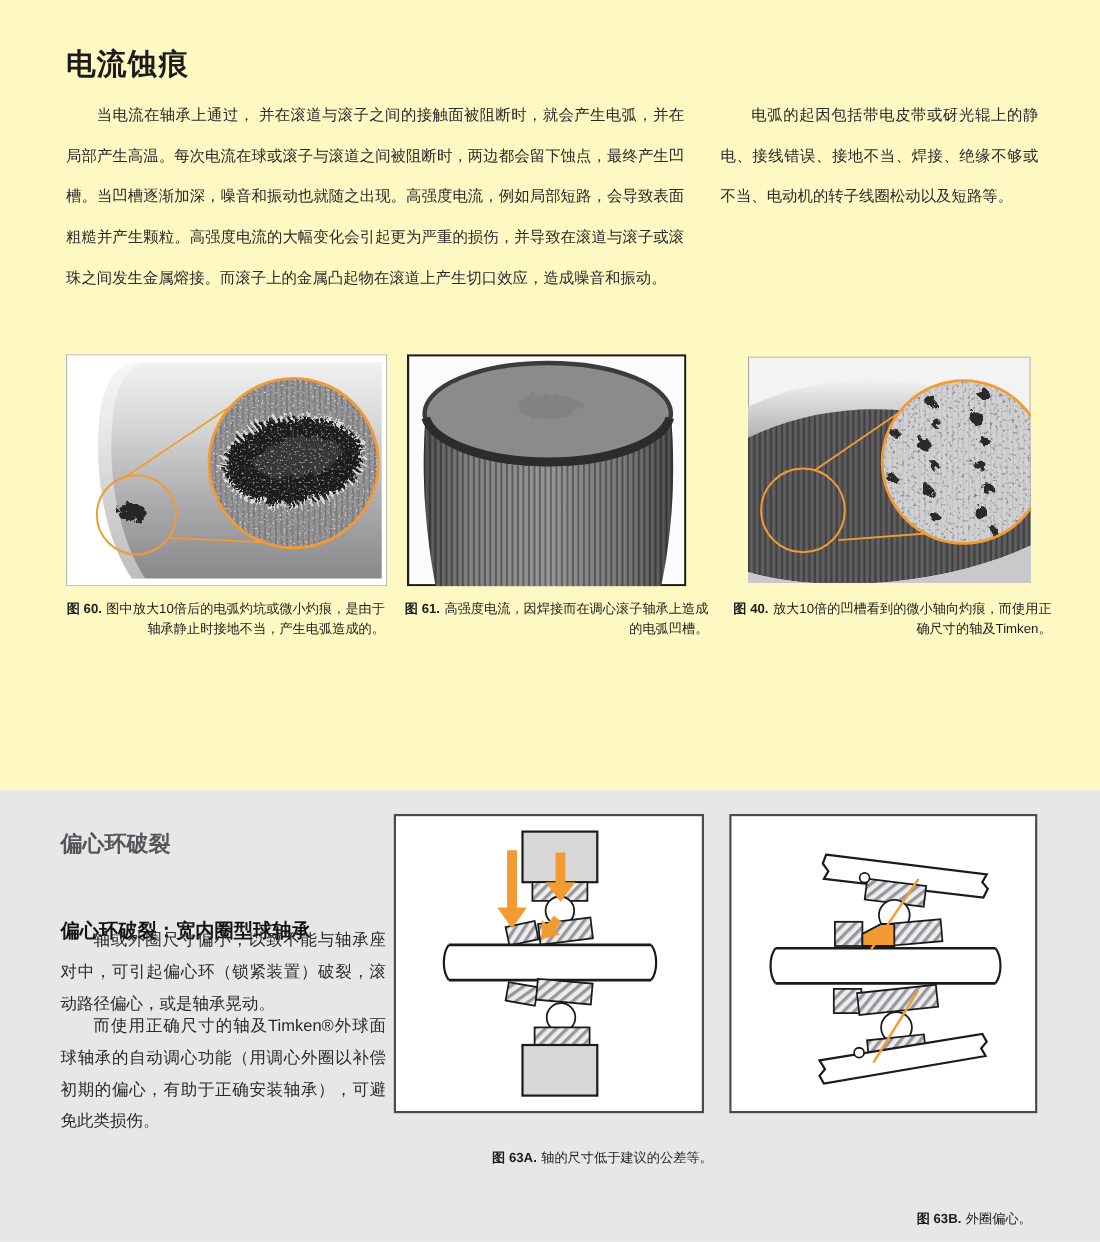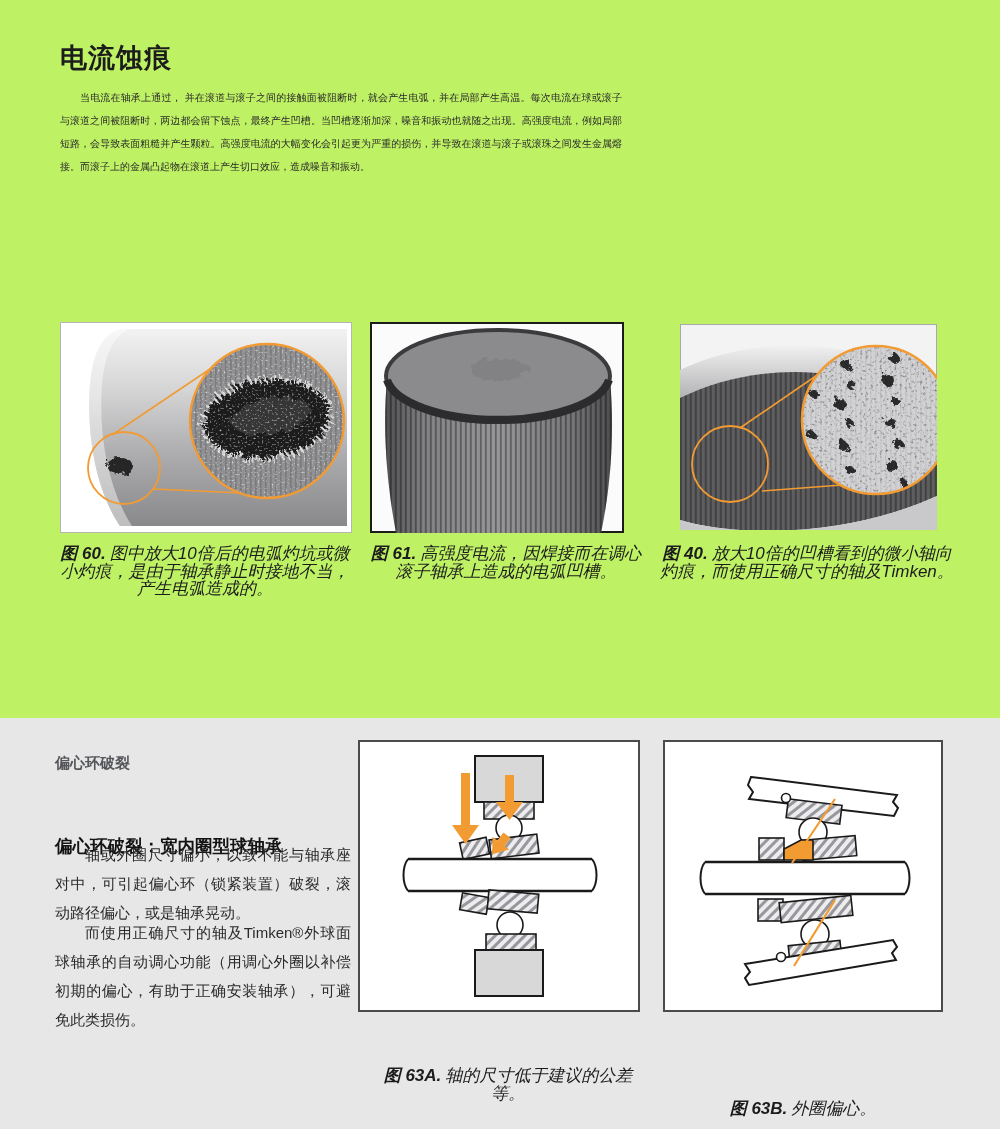--- a/index.html
+++ b/index.html
@@ -1,25 +1,25 @@
 <!DOCTYPE html>
 <html><head>
 <meta charset="utf-8">
 <style>
   html,body{margin:0;padding:0;background:#ffffff;}
-  .page{position:relative;width:1000px;height:1129px;background:#bef264;overflow:hidden;
+  .page{position:relative;width:1000px;height:1129px;background:#fef9c3;overflow:hidden;
         font-family:"Liberation Sans","DejaVu Sans",sans-serif;color:#231f20;}
   .abs{position:absolute;}
   h1.title{margin:0;font-size:27px;font-weight:bold;color:#1c1c1c;letter-spacing:1px;}
-  .body-col{font-size:10px;line-height:23px;text-align:justify;color:#2a2a2a;}
+  .body-col{font-size:14px;line-height:37px;text-align:justify;color:#2a2a2a;}
   .body-col p{margin:0;text-indent:2em;}
-  .caption{font-size:17px;line-height:17.5px;font-style:italic;color:#1c1c1c;text-align:center;}
+  .caption{font-size:12px;line-height:17.5px;color:#1c1c1c;text-align:right;}
   .caption .cap-label{font-weight:bold;margin-right:4px;}
   .gray-band{background:#e7e7e8;}
-  h2.sec2-title{margin:0;font-size:15px;font-weight:bold;color:#55565a;}
+  h2.sec2-title{margin:0;font-size:20px;font-weight:bold;color:#55565a;}
   h3.sec2-sub{margin:0;font-size:17.5px;font-weight:bold;color:#131313;}
   .sec2-col{font-size:15px;line-height:29px;text-align:justify;color:#2a2a2a;}
   .sec2-col p{margin:0;text-indent:2em;}
   .diagram-box{background:#ffffff;border:2px solid #4b4b4d;box-sizing:border-box;}
   .photo{display:block;}
 </style>
 </head>
 <body>
 
 <div class="page">
@@ -73,20 +73,23 @@
         </clipPath>
     </defs>
   </svg>
 
   <h1 class="title abs" style="left:60px;top:40px;">电流蚀痕</h1>
 
   <div class="body-col abs" style="left:60px;top:86px;width:562px;">
     <p>当电流在轴承上通过， 并在滚道与滚子之间的接触面被阻断时，就会产生电弧，并在局部产生高温。每次电流在球或滚子与滚道之间被阻断时，两边都会留下蚀点，最终产生凹槽。当凹槽逐渐加深，噪音和振动也就随之出现。高强度电流，例如局部短路，会导致表面粗糙并产生颗粒。高强度电流的大幅变化会引起更为严重的损伤，并导致在滚道与滚子或滚珠之间发生金属熔接。而滚子上的金属凸起物在滚道上产生切口效应，造成噪音和振动。</p>
   </div>
 
+  <div class="body-col abs" style="left:655px;top:86px;width:289px;">
+    <p>电弧的起因包括带电皮带或砑光辊上的静电、接线错误、接地不当、焊接、绝缘不够或不当、电动机的转子线圈松动以及短路等。</p>
+  </div>
 
   <svg class="photo abs" style="left:60px;top:322px;" width="292" height="211" viewBox="0 0 292 211" role="img">
     <rect x="0.5" y="0.5" width="291" height="210" fill="#ffffff" stroke="#b5b5b5"></rect>
     <path d="M62,7 C42,10 33,32 30,62 C26,118 38,172 60,204 L287,204 L287,7 Z" fill="url(#blockGrad)"></path>
     <path d="M62,7 C42,10 33,32 30,62 C26,118 38,172 60,204 L72,204 C50,170 38,118 42,62 C45,34 52,14 70,7 Z" fill="rgba(255,255,255,0.45)"></path>
     <g filter="url(#roughen)">
         <ellipse cx="60" cy="144" rx="13" ry="8" fill="#262626"></ellipse>
       </g>
     <circle cx="64" cy="146" r="36" fill="none" stroke="#F29B33" stroke-width="1.8"></circle>
     <line x1="52" y1="113" x2="153" y2="45" stroke="#F29B33" stroke-width="1.6"></line>
@@ -223,20 +226,20 @@
         <path d="M80,222 L228,198 l4,7 -5,6 4,7 L84,243 l-4,-7 5,-6 Z" fill="#ffffff" stroke-width="2"></path>
         <circle cx="116" cy="215" r="4.5" fill="#ffffff"></circle>
       </g>
       <g stroke="#F29B33" stroke-width="2.2">
         <line x1="170" y1="57" x2="127" y2="121"></line>
         <line x1="170" y1="158" x2="129" y2="224"></line>
       </g>
     </svg>
   </div>
 
-  <div class="caption abs" style="left:368px;top:1044px;width:280px;margin-top:23px;">
+  <div class="caption abs" style="left:368px;top:1044px;width:280px;">
     <b class="cap-label">图 63A.</b><span>轴的尺寸低于建议的公差等。</span>
   </div>
   <div class="caption abs" style="left:668px;top:1100px;width:270px;">
     <b class="cap-label">图 63B.</b><span>外圈偏心。</span>
   </div>
 
 </div>
 
 </body></html>

